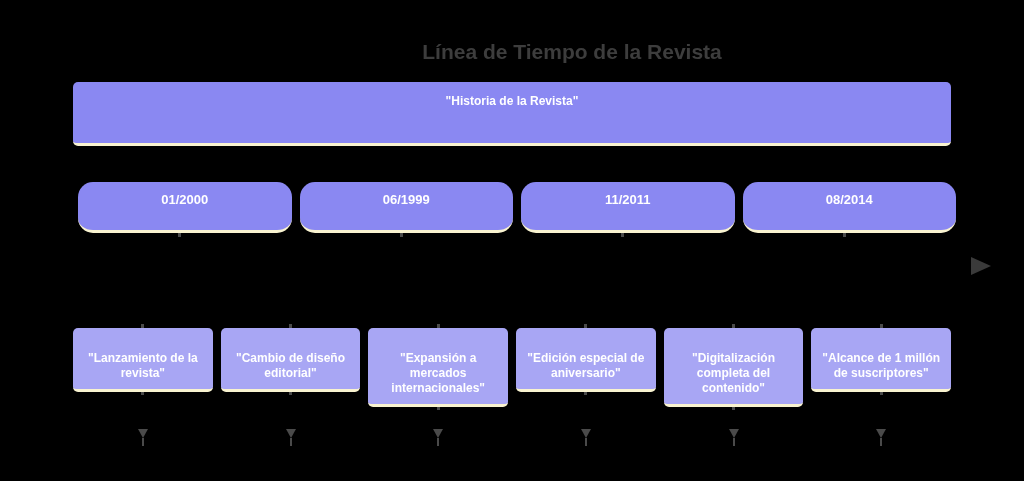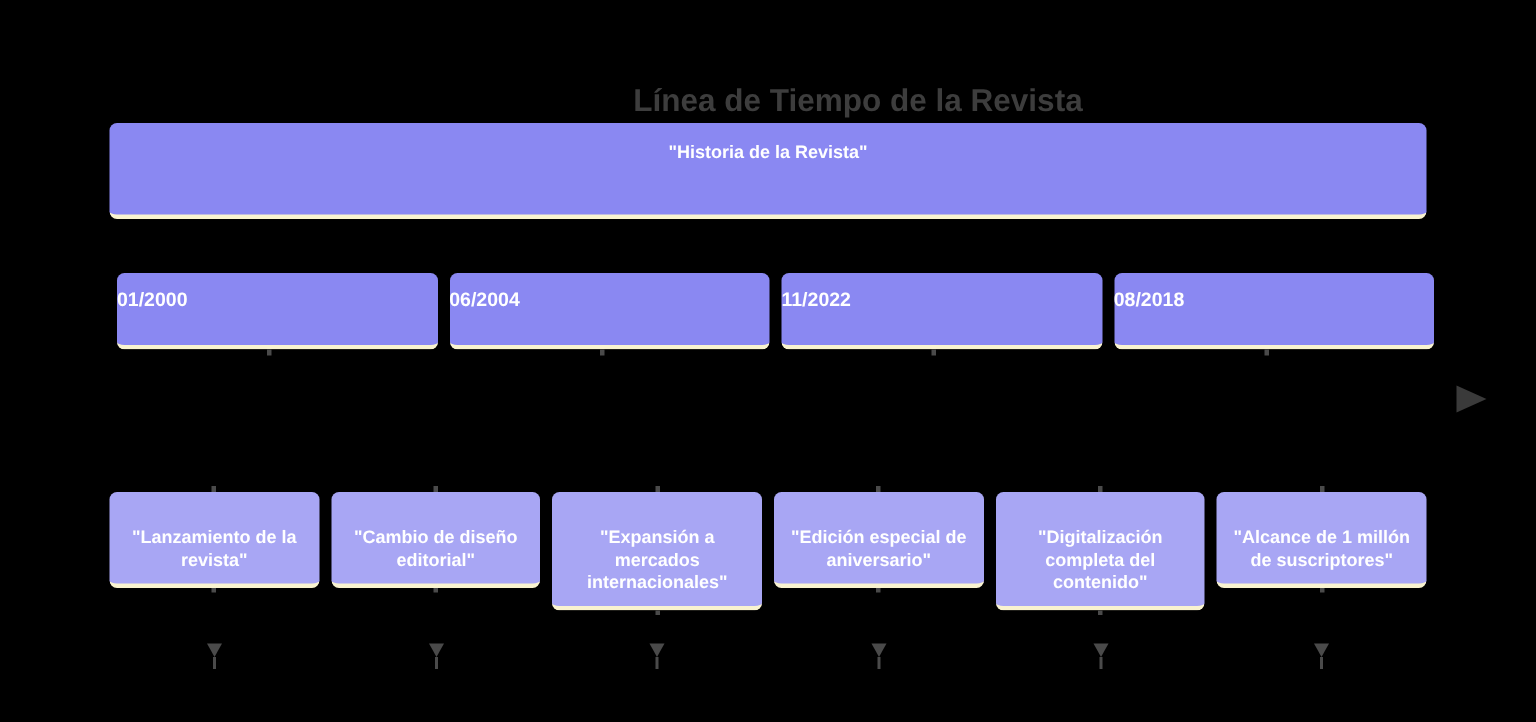--- a/index.html
+++ b/index.html
@@ -22,21 +22,20 @@
   .stage { position: relative; width: 1024px; height: 481px; background: var(--bg); }
 
   .title {
     position: absolute;
     top: 40px; left: 572px;
     transform: translateX(-50%);
     font-size: 21px;
     font-weight: bold;
     color: var(--title);
     white-space: nowrap;
-    margin-top: 16px;
   }
 
   .banner {
     position: absolute;
     top: 82px; left: 73px;
     width: 878px; height: 64px;
     background: var(--fill);
     border-bottom: 3px solid var(--cream);
     border-radius: 5px;
     text-align: center;
@@ -57,21 +56,22 @@
     display: flex;
     flex-direction: column;
     align-items: center;
   }
 
   .dates-row { top: 182px; }
   .period-box {
     width: 100%; height: 51px;
     background: var(--fill);
     border-bottom: 3px solid var(--cream);
-    border-radius: 5px;
+    border-radius: 15px;
+    text-align: center;
     padding-top: 10px;
     color: var(--box-text);
     font-size: 13px;
     font-weight: bold;
     margin-left: 10px;
   }
 
   .stub { width: 3px; height: 4px; background: var(--marker); }
   .stub-sm { height: 3px; }
 
@@ -122,37 +122,37 @@
   <div class="row dates-row" id="dates-row">
   <div class="col">
     <div class="period-box">
       <span>01/2000</span>
     </div>
     <div class="stub"></div>
   </div>
 
   <div class="col">
     <div class="period-box">
-      <span>06/2004</span>
-    </div>
-    <div class="stub"></div>
-  </div>
-
-
-
-  <div class="col">
-    <div class="period-box">
-      <span>11/2022</span>
-    </div>
-    <div class="stub"></div>
-  </div>
-
-  <div class="col">
-    <div class="period-box">
-      <span>08/2018</span>
+      <span>06/1999</span>
+    </div>
+    <div class="stub"></div>
+  </div>
+
+
+
+  <div class="col">
+    <div class="period-box">
+      <span>11/2011</span>
+    </div>
+    <div class="stub"></div>
+  </div>
+
+  <div class="col">
+    <div class="period-box">
+      <span>08/2014</span>
     </div>
     <div class="stub"></div>
   </div>
 </div>
 
   <div class="axis-arrow"></div>
 
   <div class="row events-row" id="events-row">
   <div class="col">
     <div class="stub"></div>

